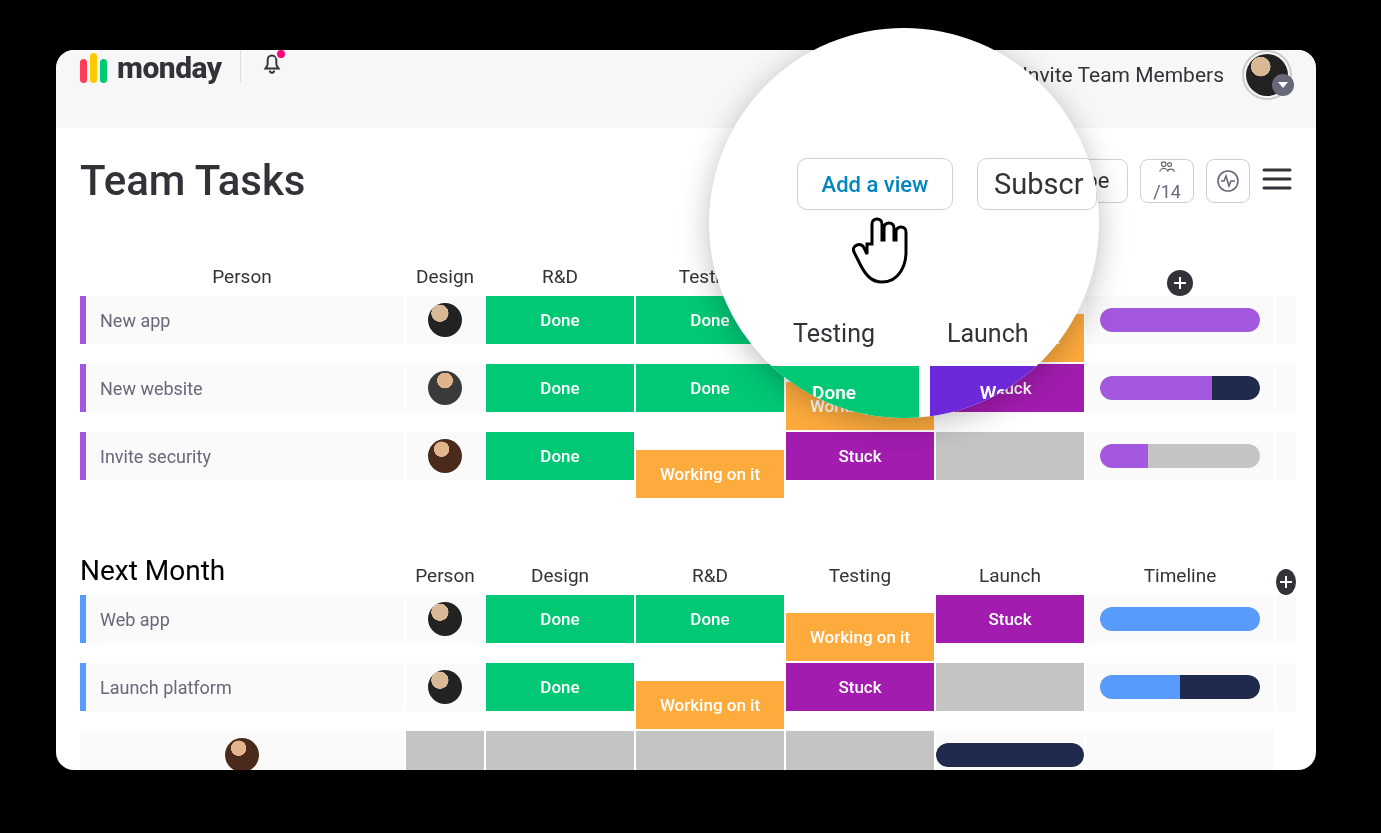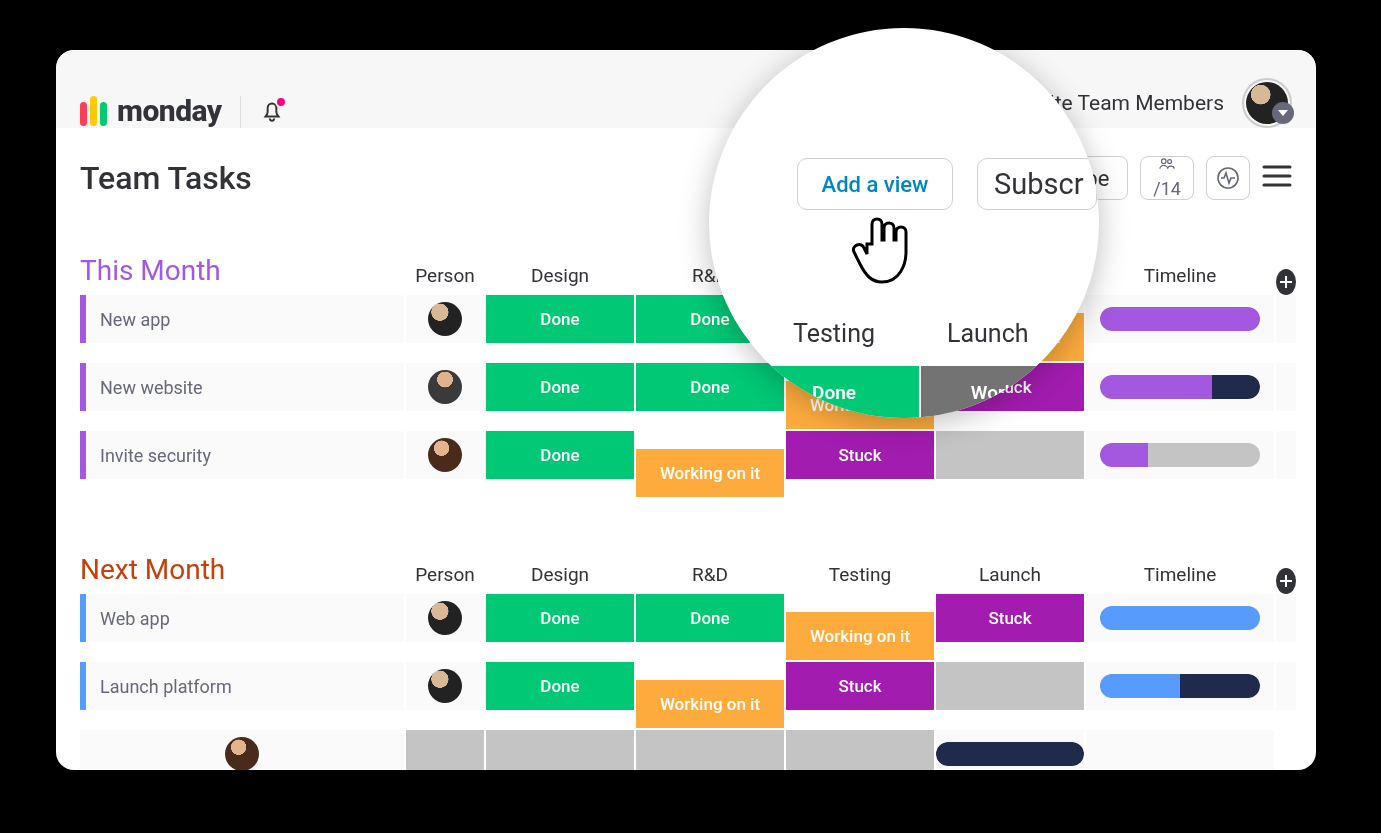--- a/index.html
+++ b/index.html
@@ -1,51 +1,51 @@
 <!DOCTYPE html>
 <html><head>
 <meta charset="utf-8">
 <style>
 *{box-sizing:border-box;margin:0;padding:0;font-family:-apple-system,BlinkMacSystemFont,"Segoe UI",Roboto,Arial,sans-serif;}
 body{background:#000;width:1381px;height:833px;position:relative;overflow:hidden;}
 .app{position:absolute;left:56px;top:50px;width:1260px;height:720px;background:#fff;border-radius:18px;box-shadow:0 6px 30px rgba(0,0,0,.4);overflow:hidden;}
-.topbar{height:78px;background:#f7f7f7;border-top-left-radius:18px;border-top-right-radius:18px;display:flex;align-items:flex-end;padding:0 24px;}
+.topbar{height:78px;background:#f7f7f7;border-top-left-radius:18px;border-top-right-radius:18px;display:flex;align-items:flex-start;padding:0 24px;}
 .logo{display:flex;align-items:center;gap:4px;}
 .logo-marks{display:flex;align-items:flex-end;gap:3px;margin-right:6px;}
 .mark{width:7px;border-radius:4px;}
 .m1{height:24px;background:#ff3d57;}
 .m2{height:30px;background:#ffcb00;}
 .m3{height:24px;background:#00ca72;}
 .logo-text{font-size:30px;font-weight:800;color:#323338;letter-spacing:-0.5px;}
 .divider{width:1px;height:32px;background:#ddd;margin:0 18px;}
 .bell-wrap{position:relative;cursor:pointer;}
 .bell{width:26px;height:26px;}
 .dot{position:absolute;top:-2px;right:-2px;width:12px;height:12px;border-radius:50%;background:#ff007f;border:2px solid #f7f7f7;}
 .top-right{margin-left:auto;display:flex;align-items:center;gap:18px;}
 .invite{display:flex;align-items:center;gap:10px;font-size:21px;color:#323338;cursor:pointer;}
 .invite-circle{width:24px;height:24px;border-radius:50%;background:#00bfe6;display:flex;align-items:center;justify-content:center;color:#fff;font-size:15px;font-weight:700;}
 .avatar-wrap{position:relative;width:50px;height:50px;border-radius:50%;border:2px solid #ccc;display:flex;align-items:center;justify-content:center;cursor:pointer;}
 .avatar-dd{position:absolute;right:-4px;bottom:2px;width:22px;height:22px;border-radius:50%;background:#676879;display:flex;align-items:center;justify-content:center;}
 .avatar-dd svg{width:10px;height:10px;}
 .avatar-img{width:42px;height:42px;border-radius:50%;background:radial-gradient(circle at 35% 30%,#d9b896 0 24%,#222 25% 100%);}
 .content{padding:28px 24px 0 24px;}
 .title-row{display:flex;align-items:center;}
-.page-title{font-size:32px;font-weight:500;color:#323338;flex:0 0 auto;}
+.page-title{font-size:42px;font-weight:500;color:#323338;flex:0 0 auto;}
 .title-right{margin-left:auto;display:flex;align-items:center;gap:12px;}
 .btn{height:44px;border:1px solid #d0d0d0;border-radius:8px;background:#fff;display:flex;align-items:center;padding:0 18px;font-size:22px;cursor:pointer;}
 .btn-addview{color:#0086c0;font-weight:500;}
 .btn-sub{color:#323338;font-weight:400;}
 .sub-count{border:1px solid #d0d0d0;border-radius:8px;height:44px;display:flex;align-items:center;gap:8px;padding:0 12px;cursor:pointer;flex-direction:column;}
 .sub-count .n{font-size:18px;color:#676879;}
 .icon-btn{width:44px;height:44px;border:1px solid #d0d0d0;border-radius:8px;display:flex;align-items:center;justify-content:center;cursor:pointer;}
 .hamburger{cursor:pointer;}
 .board{margin-top:54px;}
 .group-title{font-size:28px;font-weight:400;margin-bottom:8px;}
 .g-purple{color:#a358df;}
-.g-blue{color:#c2410c;}
+.g-blue{color:#000000;}
 .grid{display:grid;grid-template-columns:324px 78px 148px 148px 148px 148px 188px 20px;gap:2px;}
 .head{font-size:19px;color:#323338;text-align:center;padding:6px 0 8px 0;font-weight:400;}
 .namecell{background:#fafafa;border-left:6px solid;display:flex;align-items:center;padding:0 14px;font-size:18px;color:#676879;height:48px;cursor:pointer;}
 .bl-purple{border-left-color:#a358df;}
 .bl-blue{border-left-color:#579bfc;}
 .personcell{background:#fafafa;height:48px;display:flex;align-items:center;justify-content:center;cursor:pointer;}
 .av{width:34px;height:34px;border-radius:50%;}
 .av1{background:radial-gradient(circle at 35% 30%,#d9b896 0 26%,#222 27% 100%);}
 .av2{background:radial-gradient(circle at 50% 28%,#e0b38c 0 26%,#3a3a3a 27% 100%);}
 .av3{background:radial-gradient(circle at 40% 30%,#e2b58e 0 24%,#4a2a1a 25% 100%);}
@@ -65,21 +65,21 @@
 
 .magnifier{position:absolute;left:709px;top:28px;width:390px;height:390px;border-radius:50%;background:#fff;box-shadow:0 6px 30px rgba(0,0,0,.25);overflow:hidden;pointer-events:none;}
 .mag-inner{position:absolute;inset:0;}
 .mag-btn{position:absolute;left:88px;top:130px;width:156px;height:52px;border:1.5px solid #d0d0d0;border-radius:10px;display:flex;align-items:center;justify-content:center;font-size:22px;color:#0086c0;font-weight:500;background:#fff;}
 .mag-sub{position:absolute;left:268px;top:130px;width:120px;height:52px;border:1.5px solid #d0d0d0;border-radius:10px;display:flex;align-items:center;padding:0 16px;font-size:29px;color:#323338;background:#fff;}
 .mag-head{position:absolute;bottom:70px;font-size:25px;color:#323338;}
 .mag-h1{left:84px;}
 .mag-h2{left:238px;}
 .mag-status{position:absolute;height:52px;display:flex;align-items:center;justify-content:center;color:#fff;font-size:19px;font-weight:600;}
 .mag-s1{left:40px;bottom:0;width:170px;background:#00c875;}
-.mag-s2{left:212px;bottom:0;width:170px;background:#737373;}
+.mag-s2{left:221px;bottom:0;width:170px;background:#6d28d9;}
 .cursor{position:absolute;left:143px;top:186px;}
 .cursor svg{width:70px;height:74px;}
 </style>
 </head>
 <body>
 
 <div class="app">
 
   <div class="topbar">
     <div class="logo">
@@ -140,21 +140,20 @@
           <svg width="30" height="24" viewBox="0 0 30 24">
               <path stroke="#323338" stroke-width="3" stroke-linecap="round" d="M2 3h26M2 12h26M2 21h26"></path>
             </svg>
         </div>
       </div>
     </div>
 
     <div class="board" id="board">
         <div>
           <div style="display: grid; grid-template-columns: 324px 78px 148px 148px 148px 148px 188px 20px; gap: 2px; align-items: end;">
-            <div class="group-title g-purple">This Month</div>
             <div class="head">Person</div>
             <div class="head">Design</div>
             <div class="head">R&amp;D</div>
             <div class="head">Testing</div>
             <div class="head">Launch</div>
             <div class="head">Timeline</div>
             <div class="addcol">
               <div class="plus">
                 <svg viewBox="0 0 14 14">
                   <path stroke="#fff" stroke-width="2" d="M7 1v12M1 7h12"></path>

